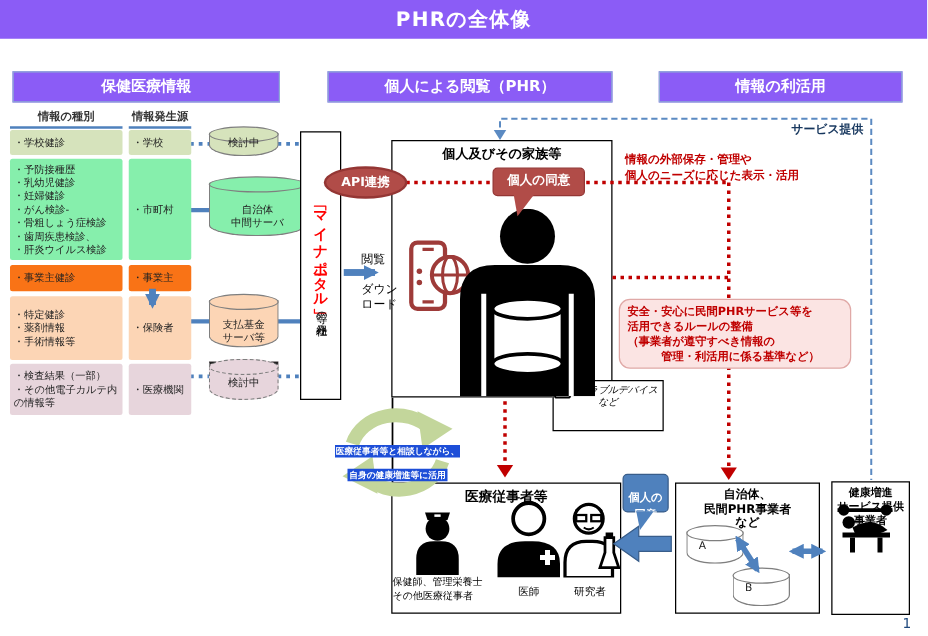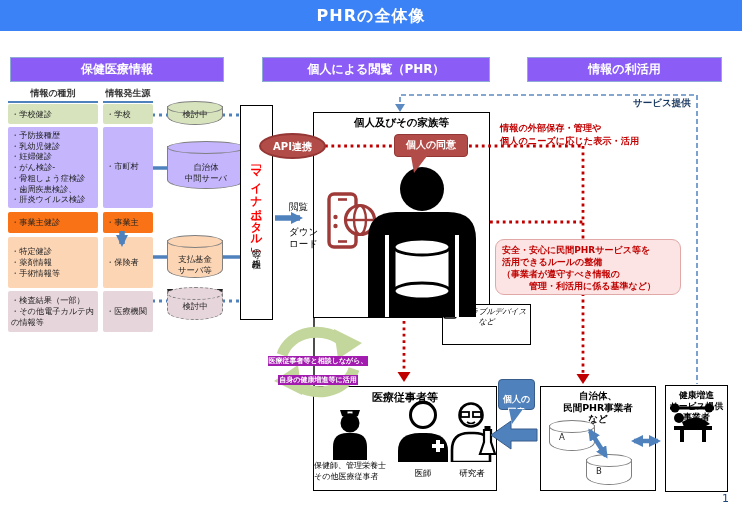--- a/index.html
+++ b/index.html
@@ -2,33 +2,33 @@
 <html><head>
 <meta charset="utf-8">
 <style>
   html,body{margin:0;padding:0;background:#fff;}
   #slide{position:relative;width:742px;height:509px;background:#fff;overflow:hidden;
          font-family:"DejaVu Sans","Liberation Sans",sans-serif;}
   .abs{position:absolute;}
   .ml{white-space:pre-line;}
   .mlw{white-space:pre-wrap;}
   
-  .top-bar{left:0;top:0;width:742px;height:31px;background:#3b82f6;color:#fff;
+  .top-bar{left:0;top:0;width:742px;height:31px;background:#8b5cf6;color:#fff;
            font-size:16px;font-weight:bold;text-align:center;line-height:31px;letter-spacing:1px;z-index:2;}
   
   .sec-bar{height:23px;background:#8b5cf6;border:1px solid #8dabd4;color:#fff;font-weight:bold;
            font-size:12px;text-align:center;line-height:22px;z-index:2;}
   
   .col-h{font-size:9px;font-weight:bold;color:#333;text-align:center;border-bottom:2.5px solid #4f81bd;
          padding-bottom:1px;z-index:2;}
   
   .row{border-radius:2px;font-size:8.2px;color:#222;line-height:10.8px;padding:2px 3px;box-sizing:border-box;
        display:flex;align-items:center;z-index:2;}
   .bg-green{background:#d6e3bc;}
-  .bg-blue{background:#c4b5fd;}
+  .bg-blue{background:#86efac;}
   .bg-peachl{background:#f97316;}
   .bg-peach{background:#fcd5b5;}
   .bg-pink{background:#e7d5dc;}
   
   .cyl{z-index:2;box-sizing:border-box;border:1px solid #7f7f7f;border-top:none;
        border-radius:0 0 50% 50% / 0 0 9px 9px;text-align:center;font-size:8.4px;color:#222;}
   .cyl:before{content:"";position:absolute;left:-1px;top:-5px;width:100%;height:11px;
        border:1px solid #7f7f7f;border-radius:50%;background:inherit;box-sizing:content-box;}
   .cyl .cyl-label{position:relative;z-index:1;display:block;}
   .cyl.dashed{border-style:dashed;}
@@ -55,21 +55,21 @@
                font-size:9px;line-height:13px;}
   .bubble-blue .tail{left:10px;border-width:15px 11px 0 3px;border-color:#4f81bd transparent transparent transparent;}
   
   .lbl{font-size:9px;color:#000;z-index:3;}
   .red-note{color:#c00000;font-weight:bold;font-size:9.2px;line-height:13px;z-index:3;}
   .rule-box{left:495px;top:239px;width:186px;height:56px;background:#fbe4e3;border:1px solid #e0a9a7;
             border-radius:9px;padding:4px 6px;box-sizing:border-box;z-index:4;
             color:#c00000;font-weight:bold;font-size:9px;line-height:12px;}
   .service-lbl{left:633px;top:97px;width:64px;font-size:9.5px;font-weight:bold;color:#17375e;z-index:3;}
   .cycle-chip-wrap{left:266px;top:348px;width:104px;text-align:center;z-index:7;}
-  .cycle-chip{display:inline-block;background:#a21caf;color:#fff;font-size:7px;font-weight:bold;
+  .cycle-chip{display:inline-block;background:#1d4ed8;color:#fff;font-size:7px;font-weight:bold;
               line-height:10px;padding:0 1px;}
   .page-num{left:722px;top:492px;font-size:11px;color:#1f497d;z-index:2;}
   svg{position:absolute;left:0;top:0;}
   .z1{z-index:1;} .z3{z-index:3;} .z6{z-index:6;}
 </style>
 </head>
 <body>
 
 <div id="slide">
 
@@ -112,21 +112,21 @@
 ・歯周疾患検診、
 ・肝炎ウイルス検診</div>
   <div class="abs row bg-peachl ml" style="left:8px;top:212px;width:90px;height:21px;">・事業主健診</div>
   <div class="abs row bg-peach ml" style="left:8px;top:237px;width:90px;height:51px;">・特定健診
 ・薬剤情報
 ・手術情報等</div>
   <div class="abs row bg-pink ml" style="left:8px;top:291px;width:90px;height:41px;">・検査結果（一部）
 ・その他電子カルテ内の情報等</div>
 
   <div class="abs row bg-green" style="left:103px;top:104px;width:50px;height:20px;">・学校</div>
-  <div class="abs row bg-blue" style="left:103px;top:127px;width:50px;height:81px;font-family:Liberation Serif, serif;">・市町村</div>
+  <div class="abs row bg-blue" style="left:103px;top:127px;width:50px;height:81px;">・市町村</div>
   <div class="abs row bg-peachl" style="left:103px;top:212px;width:50px;height:21px;">・事業主</div>
   <div class="abs row bg-peach" style="left:103px;top:237px;width:50px;height:51px;">・保険者</div>
   <div class="abs row bg-pink" style="left:103px;top:291px;width:50px;height:41px;">・医療機関</div>
 
   <div class="abs cyl bg-green" style="left:167px;top:106px;width:56px;height:19px;line-height:17px;">
     <span class="cyl-label">検討中</span>
   </div>
   <div class="abs cyl bg-blue ml" style="left:167px;top:146px;width:78px;height:43px;padding-top:5px;line-height:11px;">
     <span class="cyl-label">自治体
 中間サーバ</span>

